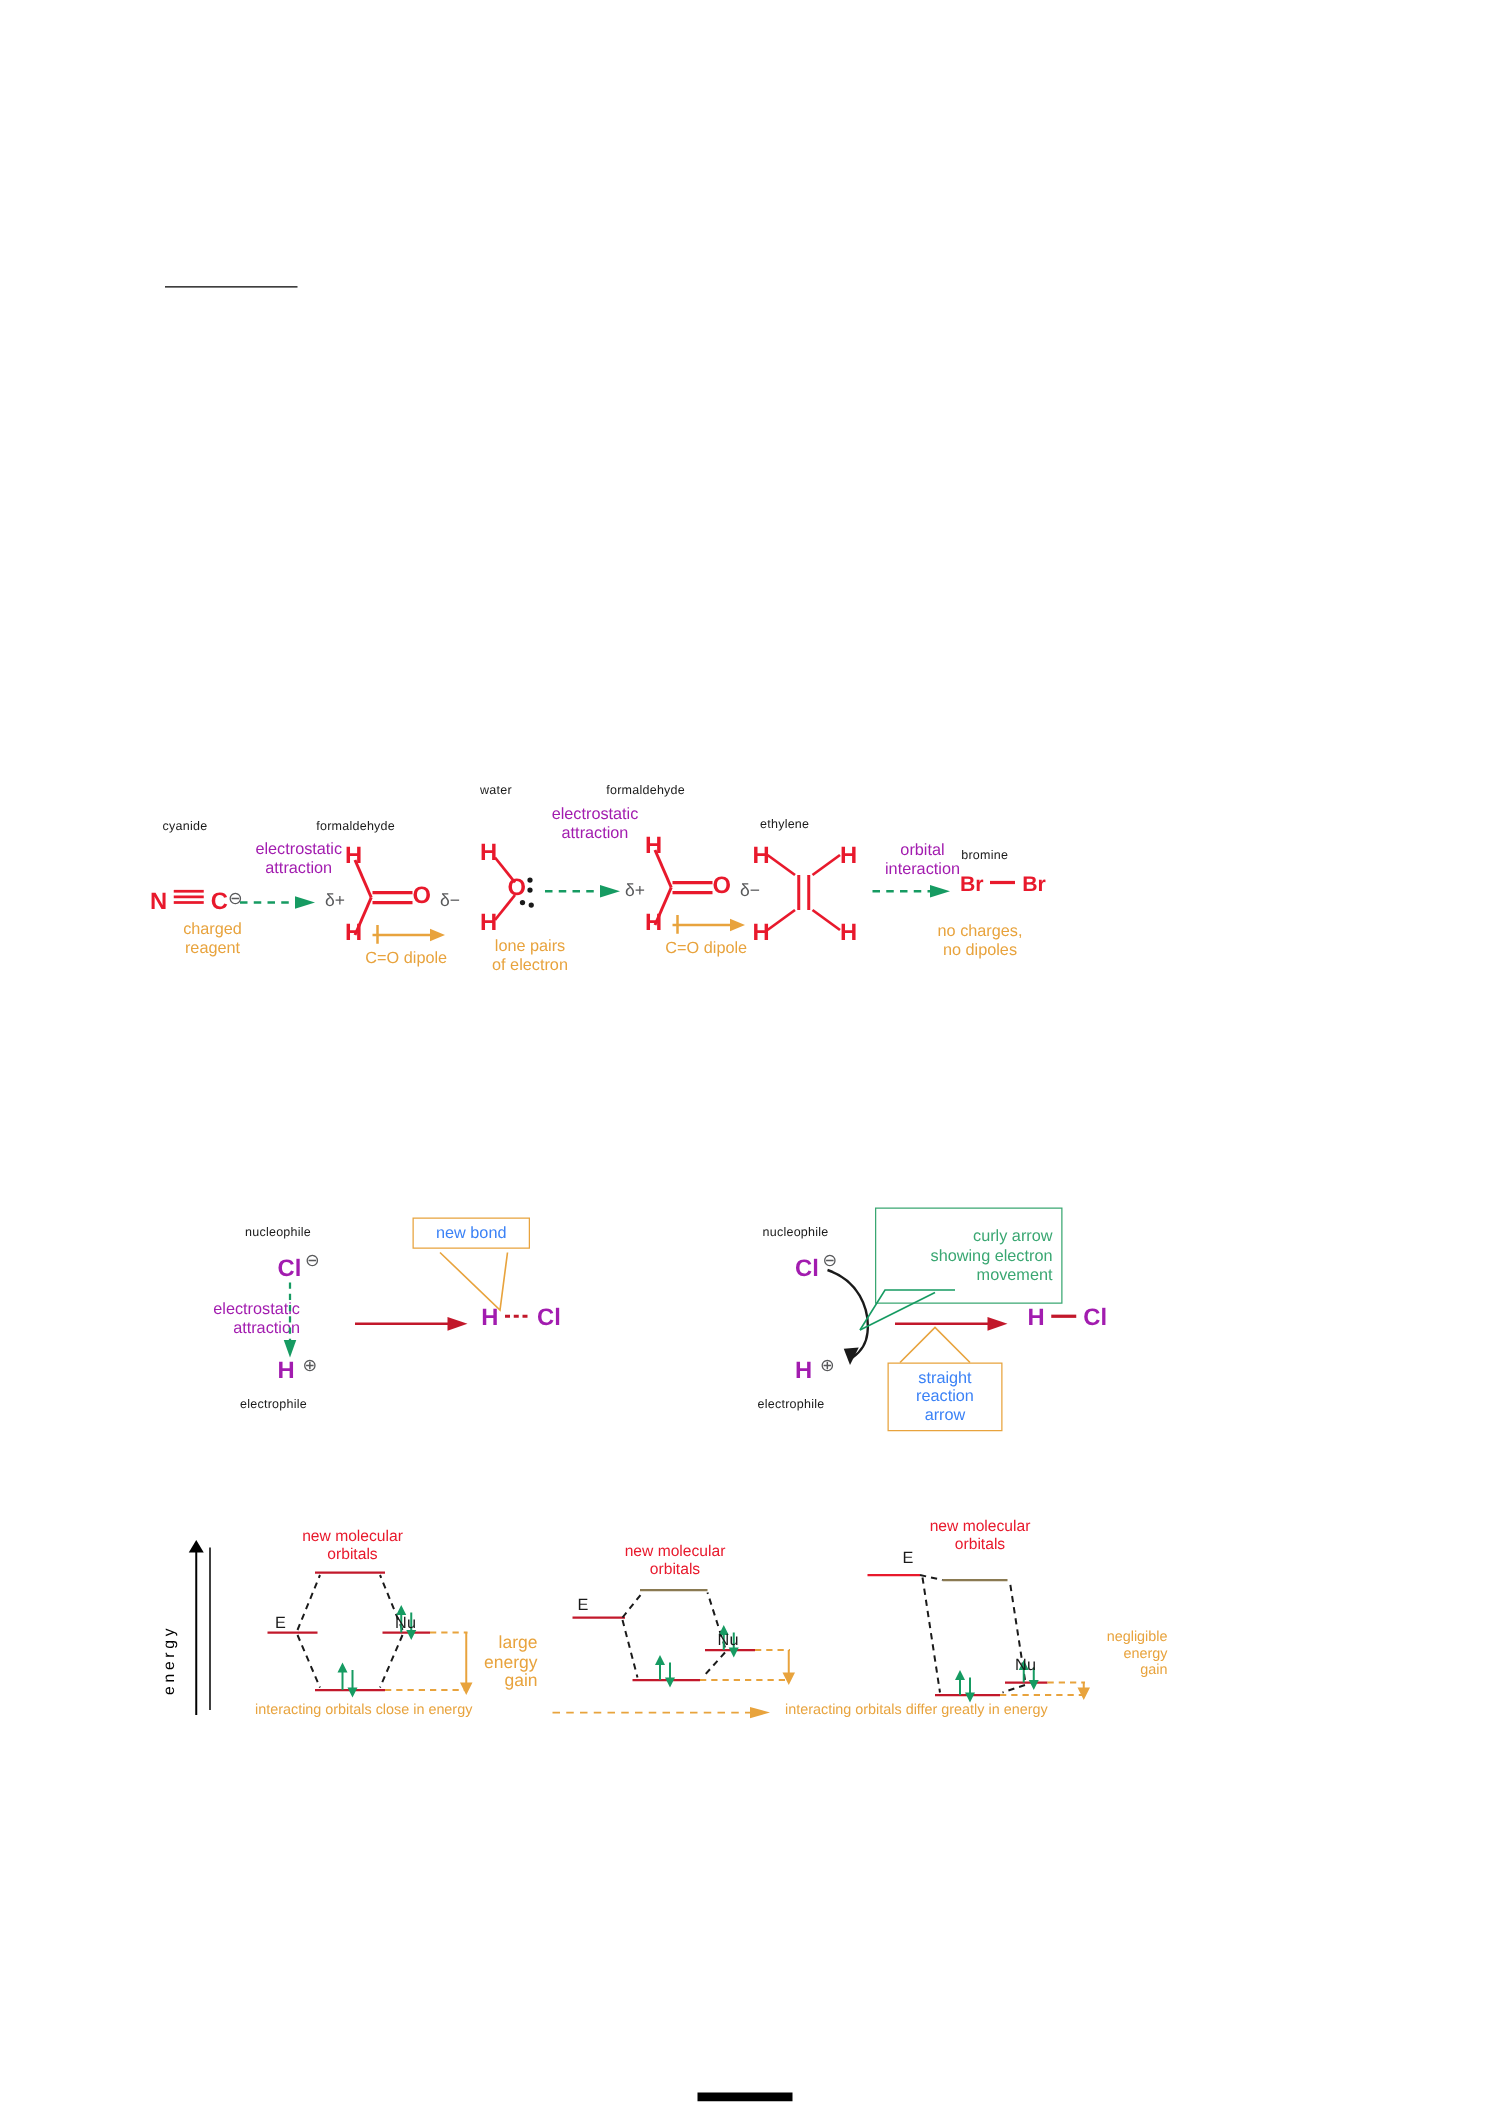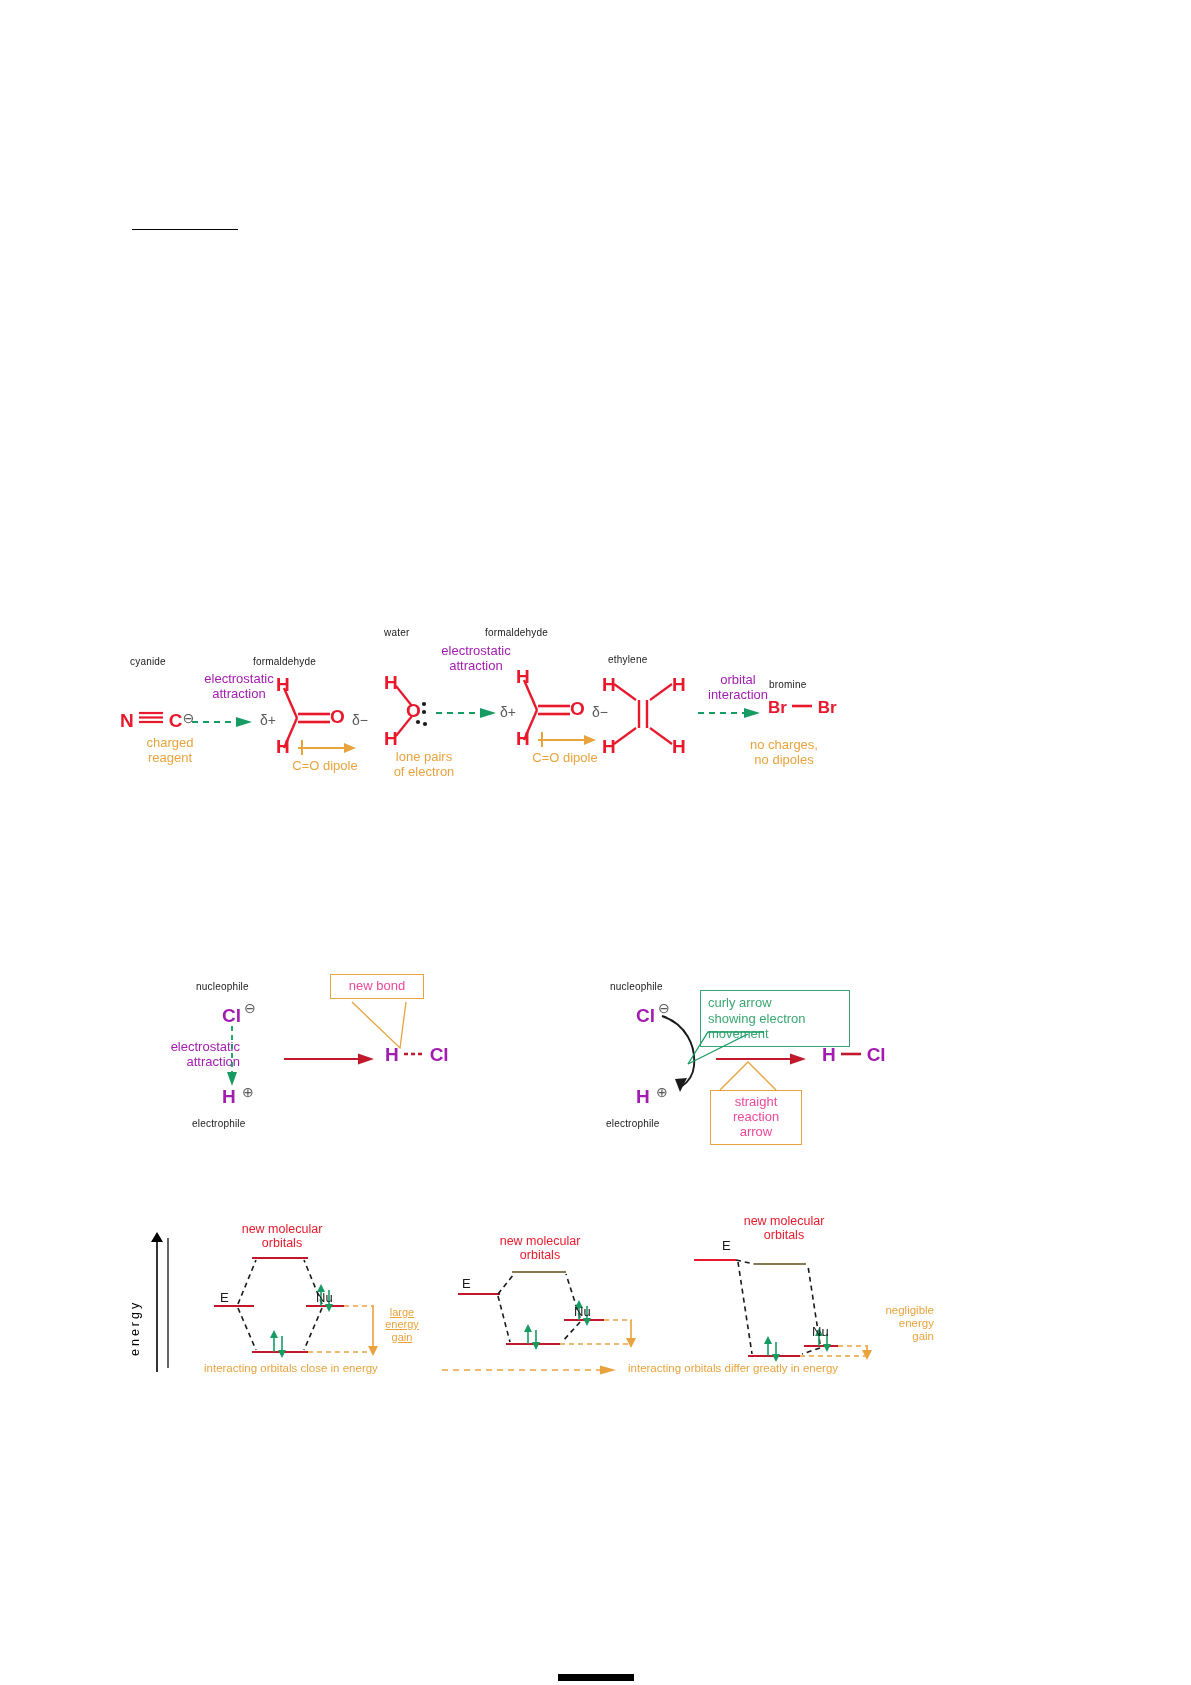--- a/index.html
+++ b/index.html
@@ -12,22 +12,22 @@
   .red{color:#e8192c;}
   .redd{color:#a21caf;}
   .gry{color:#58595b;}
   .lbl{font-size:10px;letter-spacing:.2px;}
   .atom{font-weight:bold;font-size:19px;}
   .atom-sm{font-weight:bold;font-size:17px;}
   .delta{font-size:14px;color:#58595b;}
   .cap{font-size:12.5px;line-height:1.12;text-align:center;}
   .capg{font-size:13px;line-height:1.12;text-align:center;color:#a21caf;}
   .capo{font-size:13px;line-height:1.12;text-align:center;color:#e8a33d;}
-  .boxo{border:1.3px solid #e8a33d;color:#ec4899;font-size:13px;line-height:1.15;text-align:center;padding:4px 7px;}
-  .boxg{border:1.3px solid #3aa772;color:#3aa772;font-size:13px;line-height:1.2;text-align:left;padding:4px 7px;margin-top:24px;}
+  .boxo{border:1.3px solid #e8a33d;color:#3b82f6;font-size:13px;line-height:1.15;text-align:center;padding:4px 7px;}
+  .boxg{border:1.3px solid #3aa772;color:#3aa772;font-size:13px;line-height:1.2;text-align:right;padding:14px 7px;}
   .vlabel{writing-mode:vertical-rl;transform:rotate(180deg);letter-spacing:3px;font-size:12.5px;color:#000;}
   svg{overflow:visible;display:block;}
   .footer{position:absolute;left:596px;bottom:4px;width:76px;height:7px;background:#000;transform:translateX(-50%);}
 </style>
 </head>
 <body>
 
 <div class="page">
 
   <div class="rule" style="left:132px;top:229px;width:106px;"></div>
@@ -294,21 +294,21 @@
         <polygon points="94,90 98,82 102,90" fill="#169b62"></polygon>
         <line x1="106" y1="104" x2="106" y2="88" stroke="#169b62" stroke-width="1.6"></line>
         <polygon points="102,102 106,110 110,102" fill="#169b62"></polygon>
         <line x1="168" y1="58" x2="198" y2="58" stroke="#e8a33d" stroke-width="1.6" stroke-dasharray="5,4"></line>
         <line x1="132" y1="104" x2="198" y2="104" stroke="#e8a33d" stroke-width="1.6" stroke-dasharray="5,4"></line>
         <line x1="197" y1="58" x2="197" y2="100" stroke="#e8a33d" stroke-width="1.6"></line>
         <polygon points="192,98 197,108 202,98" fill="#e8a33d"></polygon>
       </svg>
       <div class="abs lbl blk" style="left:44px;top:70px;font-size:13px;">E</div>
       <div class="abs lbl blk" style="left:140px;top:70px;font-size:13px;">Nu</div>
-      <div class="abs capo" style="left:198px;top:86px;width:56px;text-align:center;font-size:11px;text-decoration:underline;">
+      <div class="abs capo" style="left:198px;top:86px;width:56px;text-align:right;font-size:14px;">
         <span>large</span><br>
         <span>energy</span><br>
         <span>gain</span>
       </div>
     </div>
 
     <div class="abs" style="left:300px;top:0px;width:230px;height:150px;">
       <div class="abs cap red" style="left:40px;top:14px;width:120px;">
         <span>new molecular</span><br>
         <span>orbitals</span>

